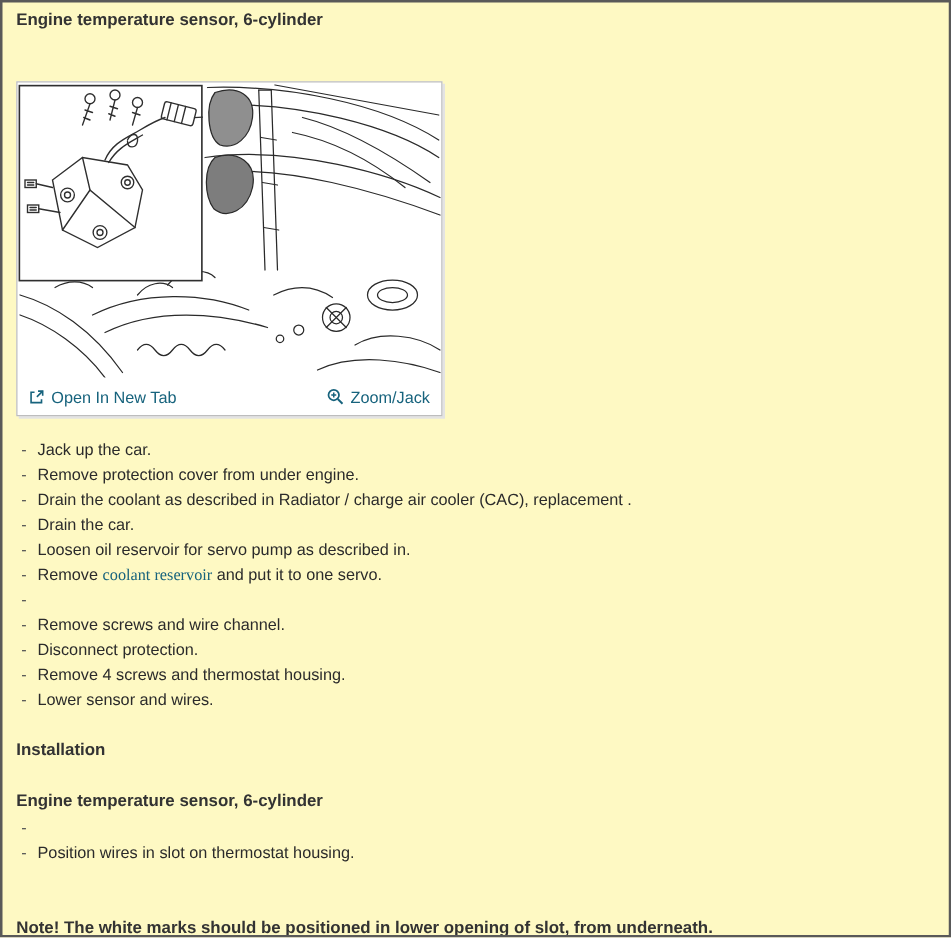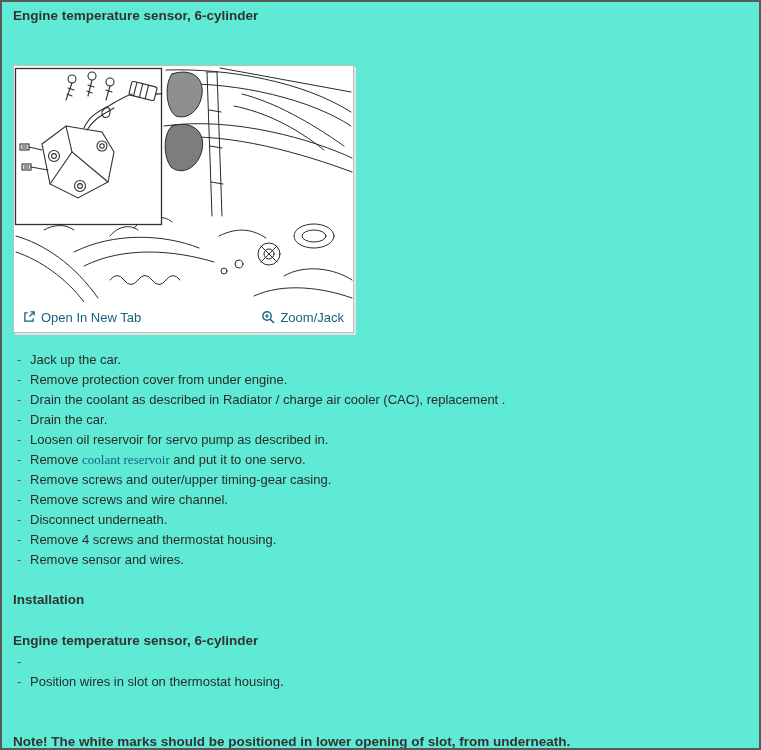--- a/index.html
+++ b/index.html
@@ -3,21 +3,21 @@
 <meta charset="utf-8">
 <style>
   * { box-sizing: border-box; margin: 0; padding: 0; }
   html, body { background: #ffffff; }
   body { font-family: "Liberation Sans", sans-serif; }
 
   .page {
     position: relative;
     width: 761px;
     height: 750px;
-    background: #5eead4;
+    background: #fef9c3;
     border: 2px solid #595959;
     overflow: hidden;
   }
 
   .doc-title {
     position: absolute;
     left: 11px;
     top: 6px;
     font-size: 13.5px;
     font-weight: bold;
@@ -38,20 +38,21 @@
   .art { width: 339px; height: 236px; display: block; }
   .figure-links {
     height: 30px;
     display: flex;
     justify-content: space-between;
     align-items: center;
     padding: 0 9px;
   }
   .fig-link {
     display: inline-flex;
+    align-items: center;
     gap: 5px;
     font-size: 13px;
     color: #17637D;
     text-decoration: none;
     cursor: pointer;
   }
 
   
   .steps { position: absolute; left: 11px; }
   .steps-removal { top: 348px; }
@@ -210,37 +211,36 @@
     <div class="step">
       <span class="dash">-</span>
       <span>Loosen oil reservoir for servo pump as described in.</span>
     </div>
     <div class="step">
       <span class="dash">-</span>
       <span><span>Remove </span><a class="inline-link">coolant reservoir</a><span> and put it to one servo.</span></span>
     </div>
     <div class="step">
       <span class="dash">-</span>
-      <span>Remove screws and outer/upper timing-gear casing.</span>
     </div>
     <div class="step">
       <span class="dash">-</span>
       <span>Remove screws and wire channel.</span>
     </div>
     <div class="step">
       <span class="dash">-</span>
-      <span>Disconnect underneath.</span>
+      <span>Disconnect protection.</span>
     </div>
     <div class="step">
       <span class="dash">-</span>
       <span>Remove 4 screws and thermostat housing.</span>
     </div>
     <div class="step">
       <span class="dash">-</span>
-      <span>Remove sensor and wires.</span>
+      <span>Lower sensor and wires.</span>
     </div>
   </div>
 
   <div class="h-bold h-install">Installation</div>
   <div class="h-bold h-sensor2">Engine temperature sensor, 6-cylinder</div>
 
   <div class="steps steps-install">
     <div class="step">
       <span class="dash">-</span>
     </div>

